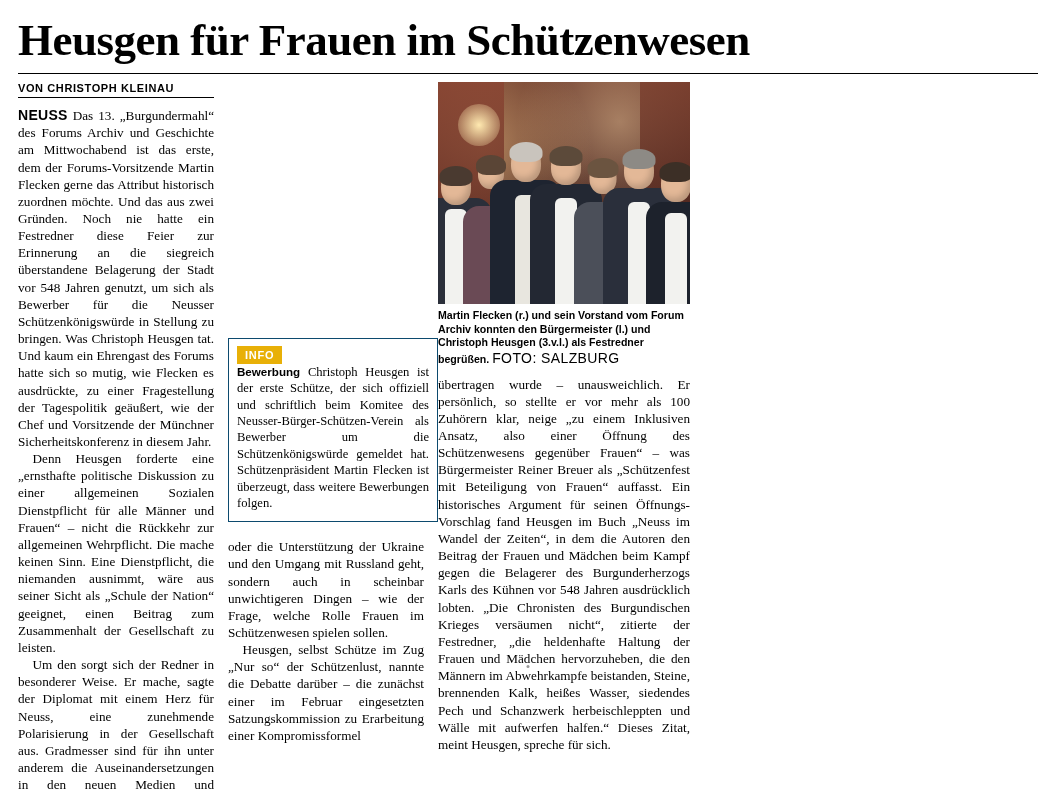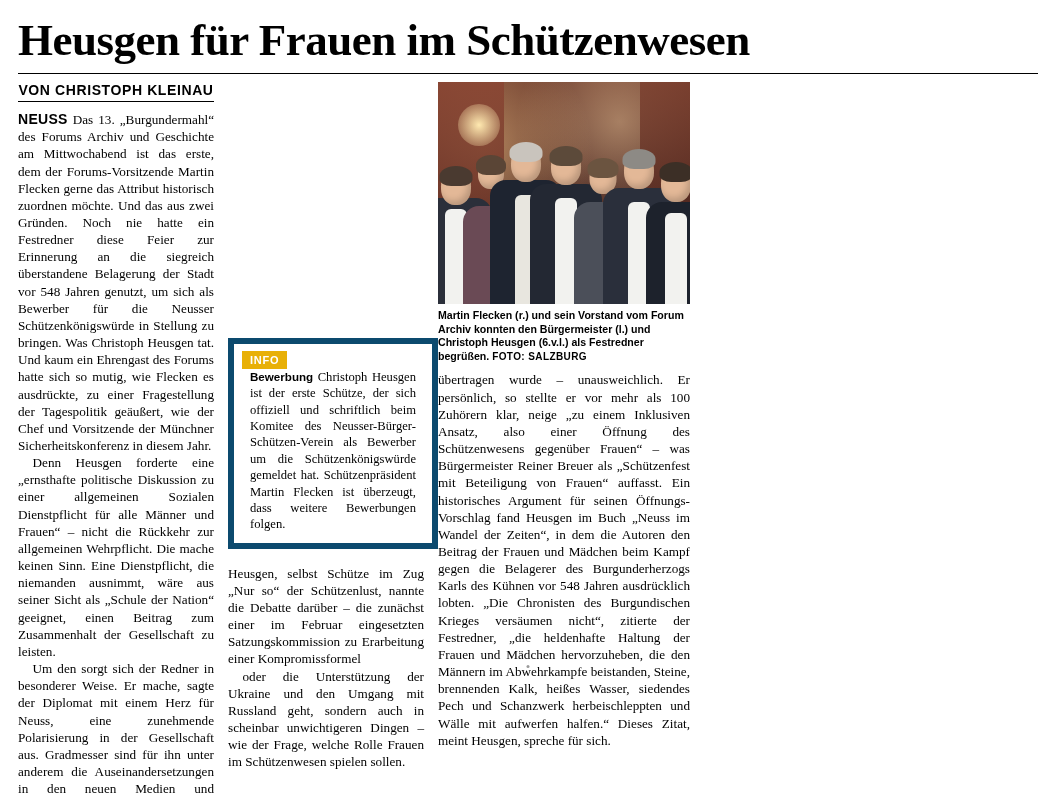--- a/index.html
+++ b/index.html
@@ -53,28 +53,27 @@
     font-weight: bold;
     font-size: 16.5px;
     line-height: 1.33;
     color: #1b2a6b;
     margin: 0;
     text-align: left;
   }
 
   .byline {
     font-family: "Liberation Sans", sans-serif;
-    font-size: 14px;
+    font-size: 11px;
     font-weight: bold;
     letter-spacing: 0.6px;
     text-transform: uppercase;
     padding-bottom: 3px;
     border-bottom: 1px solid #000;
     margin-bottom: 8px;
-    text-align: center;
   }
 
   p.body {
     font-family: "Liberation Serif", serif;
     font-size: 13.2px;
     line-height: 1.30;
     text-align: justify;
     margin: 0;
     hyphens: auto;
     -webkit-hyphens: auto;
@@ -162,27 +161,27 @@
 
   .caption {
     font-family: "Liberation Sans", sans-serif;
     font-size: 10.6px;
     font-weight: bold;
     line-height: 1.28;
     margin-top: 5px;
     text-align: left;
   }
   .caption .credit {
-    font-weight: bold;
-    font-size: 10px;
+    font-weight: normal;
+    font-size: 14px;
     letter-spacing: 0.4px;
   }
 
   .info-box {
-    border: 6px solid #0c4a6e;
+    border: 1px solid #0c4a6e;
     margin-top: 14px;
     padding: 0 0 10px 0;
     width: 210px;
     box-sizing: border-box;
   }
   .info-tag {
     display: inline-block;
     background: #e8b007;
     color: #ffffff;
     font-family: "Liberation Sans", sans-serif;
@@ -196,21 +195,21 @@
     font-family: "Liberation Sans", sans-serif;
     font-weight: bold;
     font-size: 15px;
     line-height: 1.18;
     margin: 7px 8px 8px 8px;
   }
   .info-body {
     font-family: "Liberation Serif", serif;
     font-size: 12.6px;
     line-height: 1.30;
-    margin: 0 16px;
+    margin: 0 8px;
     text-align: justify;
     hyphens: auto;
     -webkit-hyphens: auto;
   }
   .info-body b { font-family: "Liberation Sans", sans-serif; font-size: 11.6px; }
   .col3-lower { margin-top: 16px; }
   .spacer-sm { height: 8px; }
   .footer-dot {
     position: absolute;
     bottom: 4px;
@@ -239,22 +238,22 @@
       <p class="body">Um den sorgt sich der Redner in besonderer Weise. Er mache, sagte der Diplomat mit einem Herz für Neuss, eine zunehmende Polarisierung in der Gesellschaft aus. Gradmesser sind für ihn unter anderem die Auseinandersetzungen in den neuen Medien und Kommunikationswegen, die immer unversöhnlicher ausgefochten würden. Und das nicht nur wenn es um weltpolitische Fragen wie die Bewältigung des Klimawandels, die Migrationsfrage</p>
     </div>
 
     <div class="col col-3">
       <div style="height:242px"></div>
       <div class="info-box">
         <div class="info-tag">INFO</div>
         <p class="info-body"><b>Bewerbung</b><span> Christoph Heusgen ist der erste Schütze, der sich offiziell und schriftlich beim Komitee des Neusser-Bürger-Schützen-Verein als Bewerber um die Schützenkönigswürde gemeldet hat. Schützenpräsident Martin Flecken ist überzeugt, dass weitere Bewerbungen folgen.</span></p>
       </div>
       <div class="col3-lower">
+        <p class="body">oder die Unterstützung der Ukraine und den Umgang mit Russland geht, sondern auch in scheinbar unwichtigeren Dingen – wie der Frage, welche Rolle Frauen im Schützenwesen spielen sollen.</p>
         <p class="body">Heusgen, selbst Schütze im Zug „Nur so“ der Schützenlust, nannte die Debatte darüber – die zunächst einer im Februar eingesetzten Satzungskommission zu Erarbeitung einer Kompromissformel</p>
-        <p class="body">oder die Unterstützung der Ukraine und den Umgang mit Russland geht, sondern auch in scheinbar unwichtigeren Dingen – wie der Frage, welche Rolle Frauen im Schützenwesen spielen sollen.</p>
       </div>
     </div>
 
     <div class="col col-4">
       <div class="photo-wrap">
         <div class="photo">
           <div class="bg"></div>
           <div class="wallpanel"></div>
           <div class="wallpanel2"></div>
           <div class="glow"></div>
@@ -294,21 +293,21 @@
                 <div class="hair"></div>
               </div>
             <div class="person p7">
                 <div class="body-shape"></div>
                 <div class="shirt"></div>
                 <div class="head"></div>
                 <div class="hair"></div>
               </div>
           </div>
         </div>
-        <div class="caption"><span>Martin Flecken (r.) und sein Vorstand vom Forum Archiv konnten den Bürgermeister (l.) und Christoph Heusgen (6.v.l.) als Festredner begrüßen.</span> <span class="credit">FOTO: SALZBURG</span></div>
+        <div class="caption"><span>Martin Flecken (r.) und sein Vorstand vom Forum Archiv konnten den Bürgermeister (l.) und Christoph Heusgen (3.v.l.) als Festredner begrüßen.</span> <span class="credit">FOTO: SALZBURG</span></div>
       </div>
       <div class="spacer-sm"></div>
       <p class="body">übertragen wurde – unausweichlich. Er persönlich, so stellte er vor mehr als 100 Zuhörern klar, neige „zu einem Inklusiven Ansatz, also einer Öffnung des Schützenwesens gegenüber Frauen“ – was Bürgermeister Reiner Breuer als „Schützenfest mit Beteiligung von Frauen“ auffasst. Ein historisches Argument für seinen Öffnungs-Vorschlag fand Heusgen im Buch „Neuss im Wandel der Zeiten“, in dem die Autoren den Beitrag der Frauen und Mädchen beim Kampf gegen die Belagerer des Burgunderherzogs Karls des Kühnen vor 548 Jahren ausdrücklich lobten. „Die Chronisten des Burgundischen Krieges versäumen nicht“, zitierte der Festredner, „die heldenhafte Haltung der Frauen und Mädchen hervorzuheben, die den Männern im Abwehrkampfe beistanden, Steine, brennenden Kalk, heißes Wasser, siedendes Pech und Schanzwerk herbeischleppten und Wälle mit aufwerfen halfen.“ Dieses Zitat, meint Heusgen, spreche für sich.</p>
     </div>
 
   </div>
 
   <div class="footer-dot"></div>
 </div>
 

